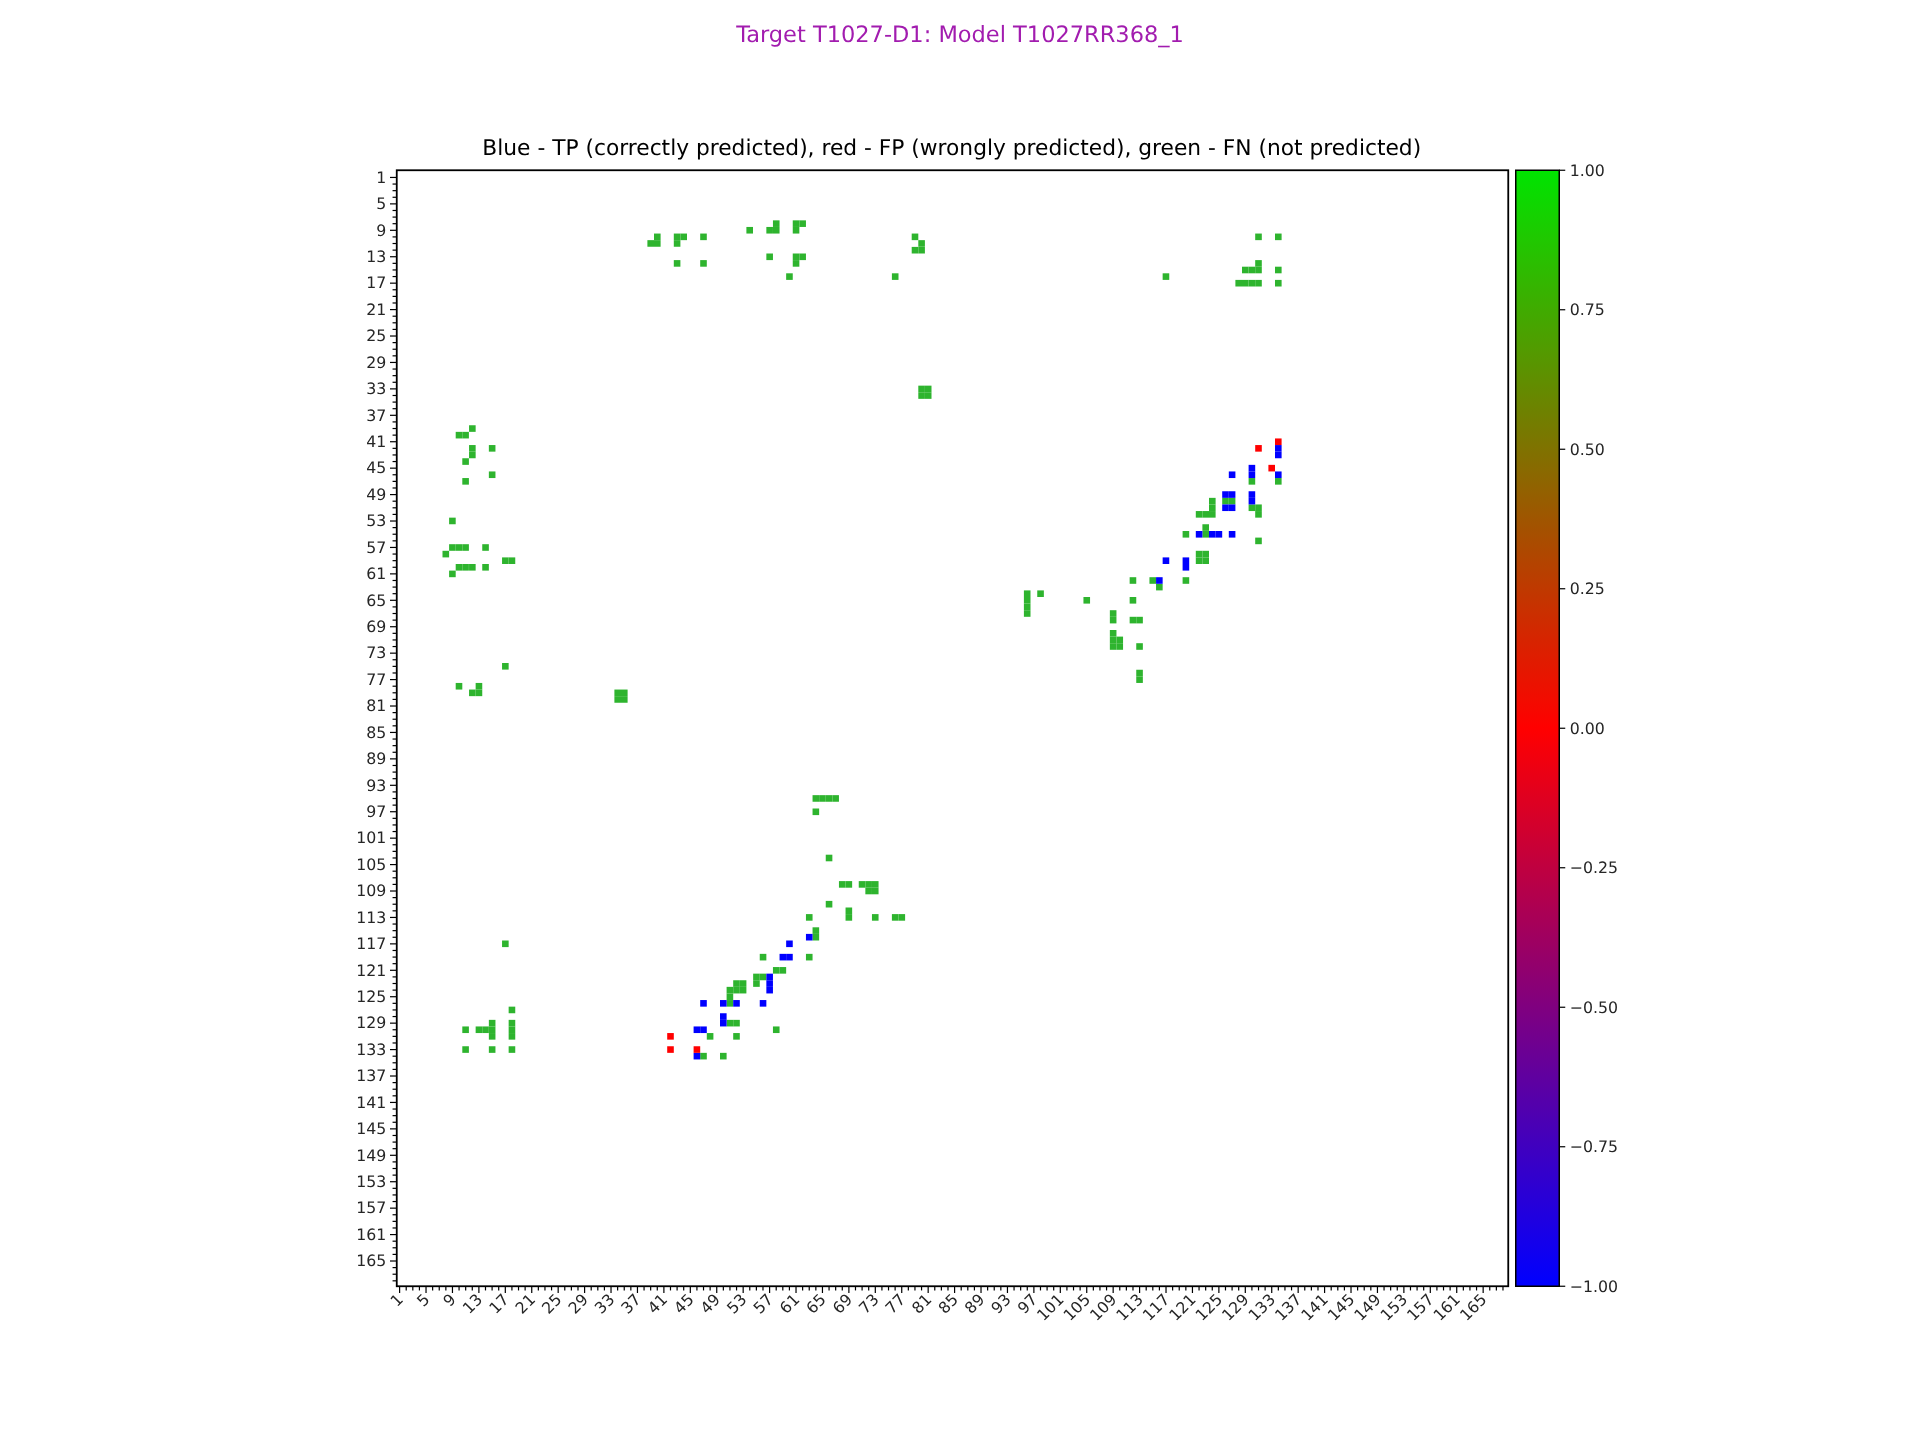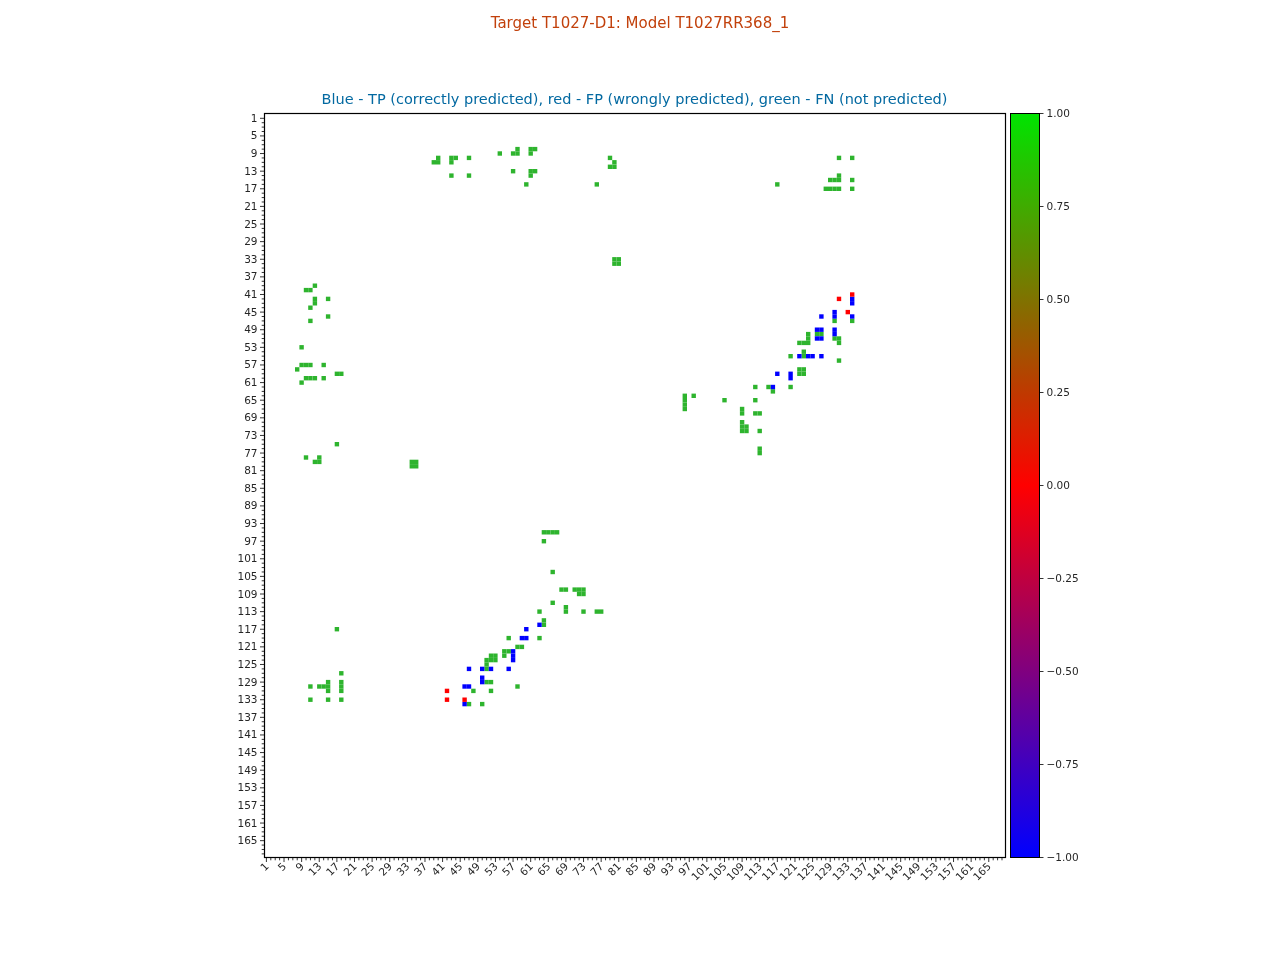--- a/index.html
+++ b/index.html
@@ -1,21 +1,21 @@
 <!DOCTYPE html>
 <html><head>
 <meta charset="utf-8">
 <style>
   html,body{margin:0;padding:0;background:#fff;}
   .figure{position:relative;width:1280px;height:960px;background:#ffffff;overflow:hidden;
           font-family:"DejaVu Sans", sans-serif;color:#000;}
   .title-block{position:absolute;left:0;top:14px;width:1280px;text-align:center;
-               font-size:15px;line-height:19px;color:#c2410c;}
+               font-size:15px;line-height:19px;color:#a21caf;}
   .subtitle{position:absolute;left:264px;top:91px;width:741px;text-align:center;
-            font-size:14.5px;color:#0369a1;white-space:nowrap;}
+            font-size:14.5px;color:#000000;white-space:nowrap;}
   svg text{font-family:"DejaVu Sans", sans-serif;fill:#262626;}
 </style>
 </head>
 <body>
 
 <div class="figure">
   <div class="title-block">
     <div>Target T1027-D1: Model T1027RR368_1</div>
   </div>
   <div class="subtitle">Blue - TP (correctly predicted), red - FP (wrongly predicted), green - FN (not predicted)</div>

